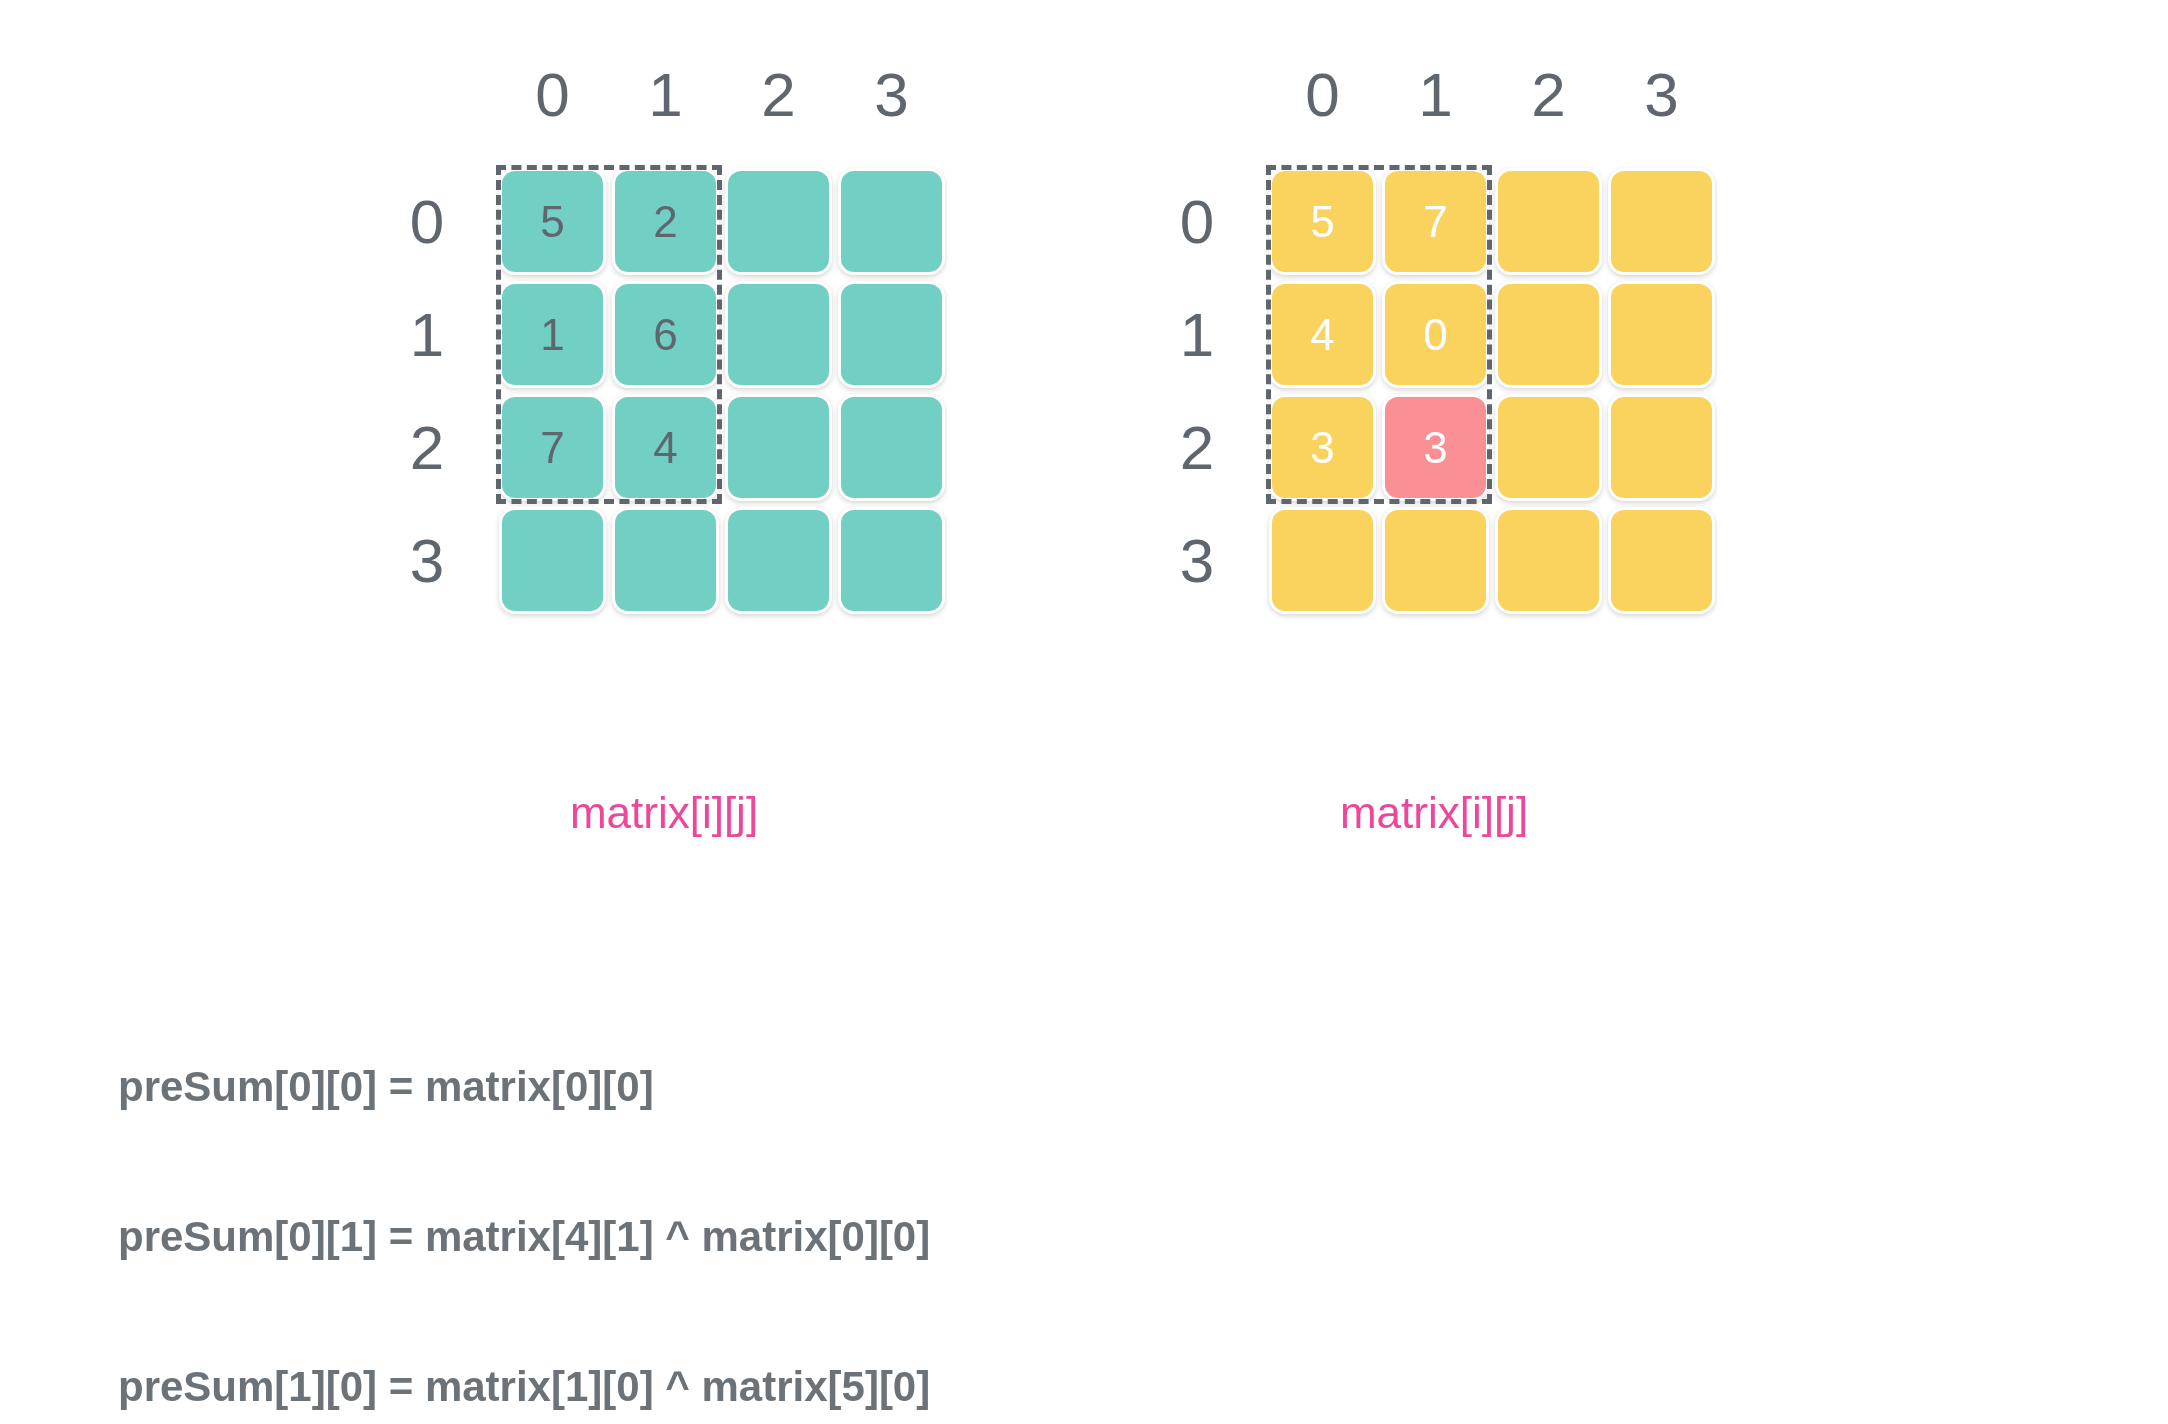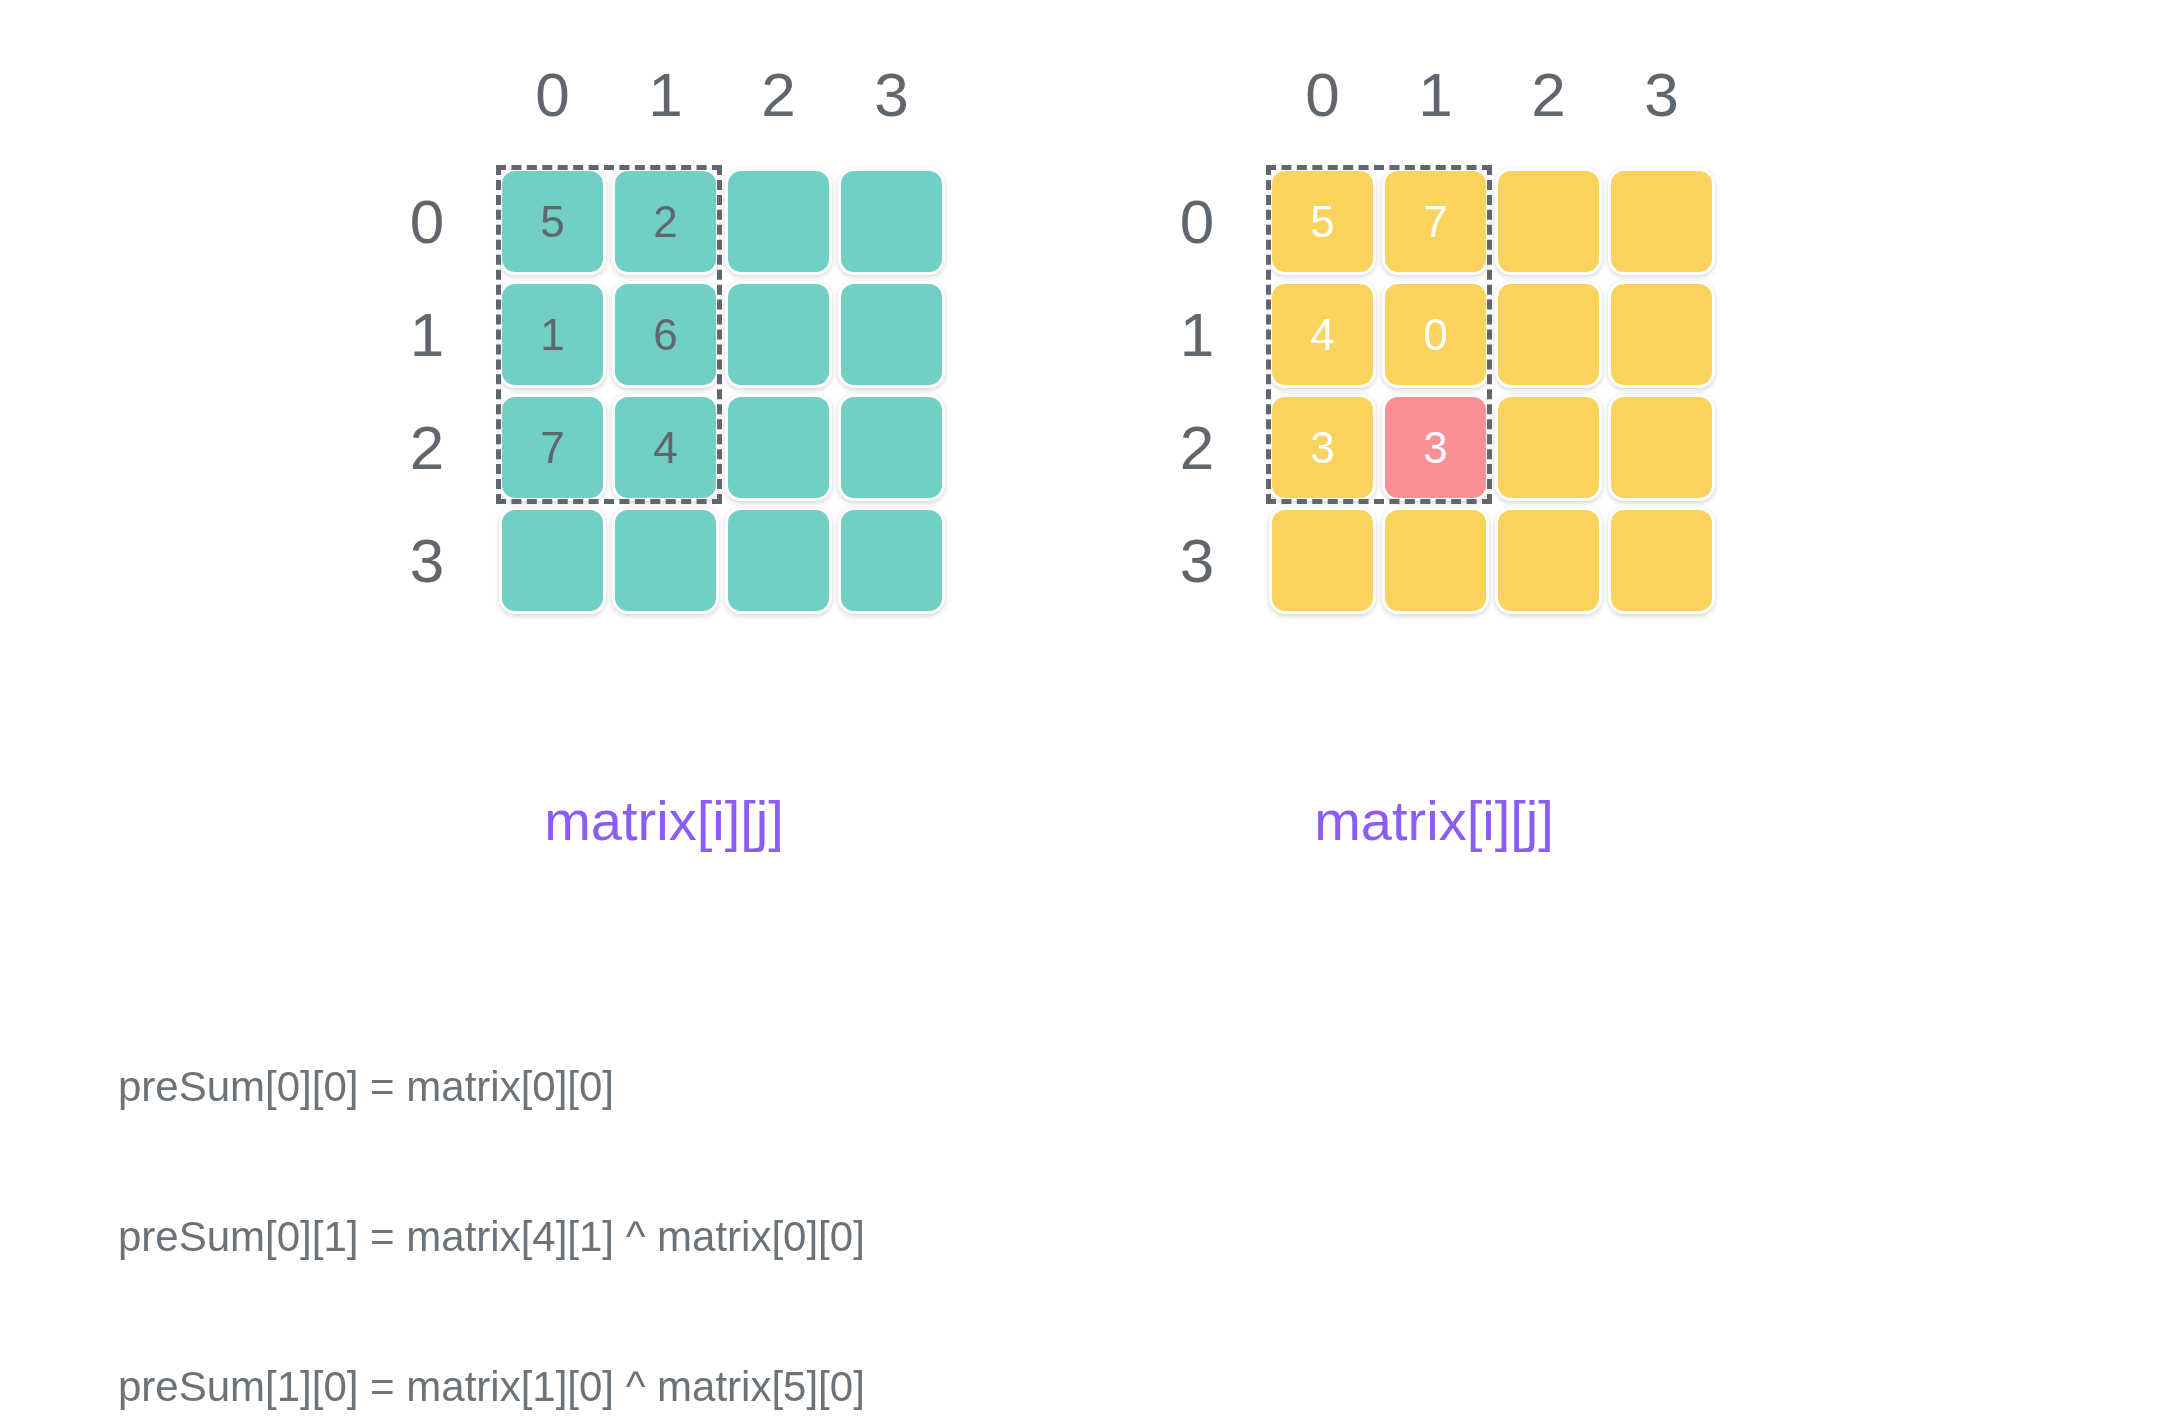--- a/index.html
+++ b/index.html
@@ -128,35 +128,35 @@
     z-index: 5;
     pointer-events: none;
   }
 
   .grid-caption {
     position: absolute;
     top: 728px;
     left: 0px;
     width: 568px;
     text-align: center;
-    font-size: 56px;
-    color: #8b5cf6;
+    font-size: 44px;
+    color: #ec4899;
   }
 
   
   #formulas {
     position: absolute;
     left: 118px;
     top: 962px;
     font-size: 42px;
     line-height: 50px;
     color: #6b7278;
     white-space: pre;
   }
-  .formula-line { display: block; }
+  .formula-line { display: block; font-weight: bold; }
 </style>
 </head>
 <body>
 
 <div id="grids-area">
 
   <div class="grid-block" id="matrix-block">
     <div class="col-headers">
       <div class="hdr">0</div>
       <div class="hdr">1</div>

